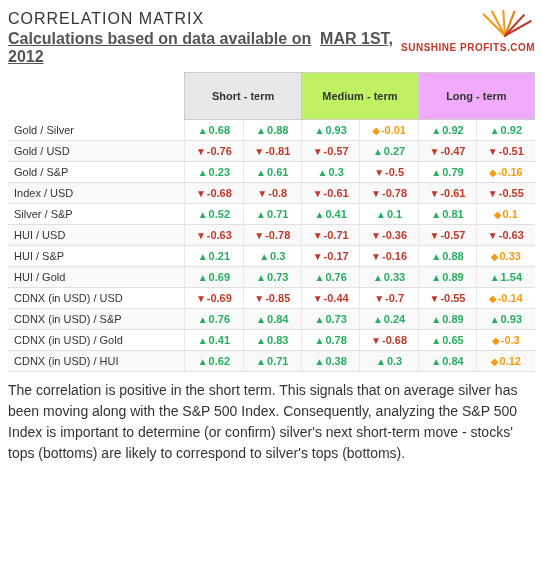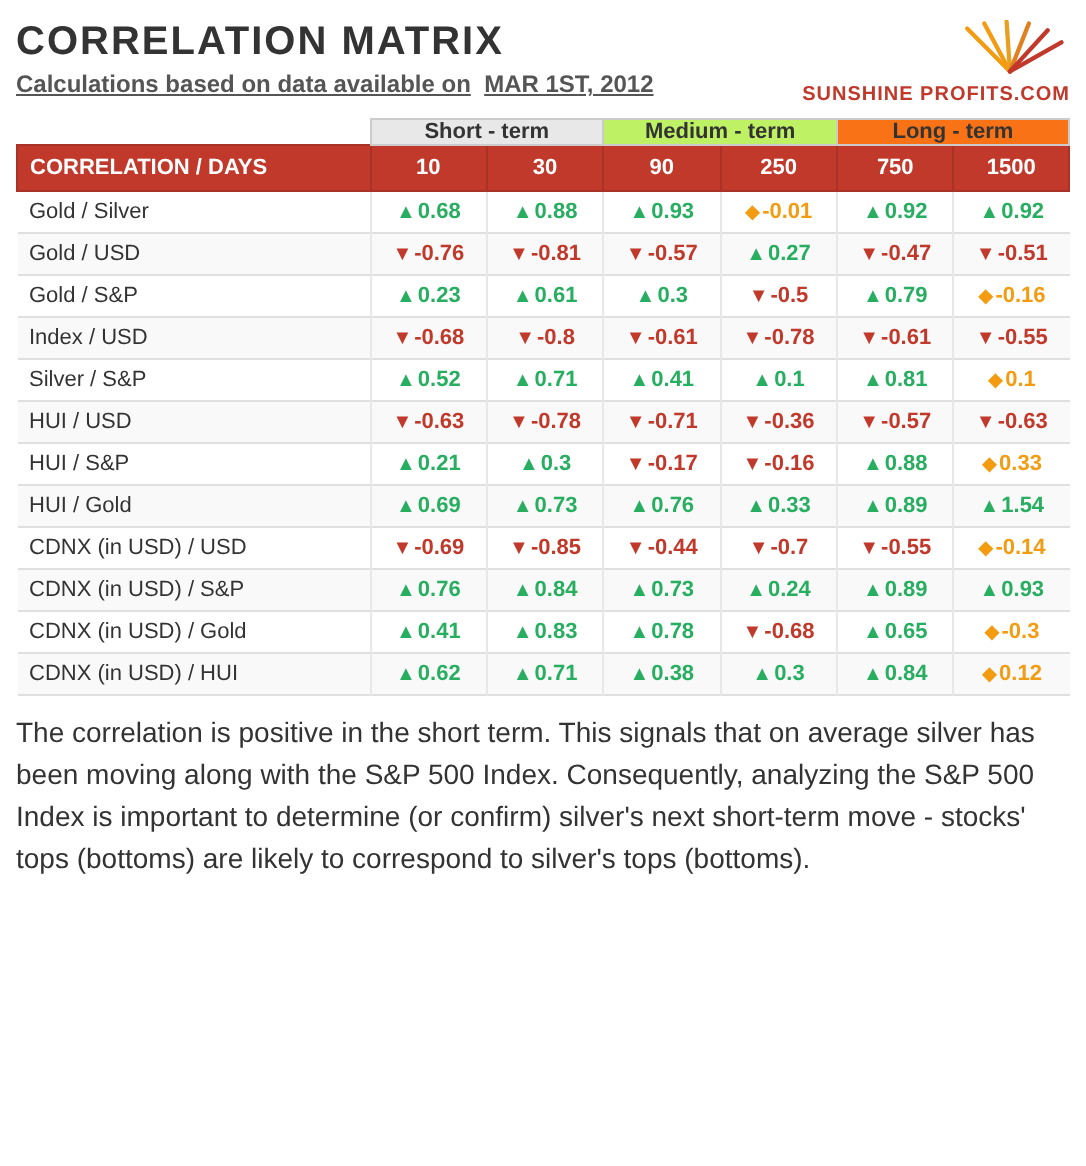--- a/index.html
+++ b/index.html
@@ -14,27 +14,27 @@
       padding: 10px 8px 10px 8px;
     }
     .header {
       display: flex;
       justify-content: space-between;
       align-items: flex-start;
       margin-bottom: 6px;
     }
     .header-left {}
     .header-title {
-      font-size: 20px;
-      font-weight: bold;
+      font-size: 16px;
+      font-weight: normal;
       color: #333;
       letter-spacing: 1px;
     }
     .header-subtitle {
-      font-size: 12px;
+      font-size: 16px;
       color: #555;
       margin-top: 2px;
     }
     .header-subtitle span {
       font-weight: bold;
       text-decoration: underline;
     }
     .logo {
       display: flex;
       flex-direction: column;
@@ -95,40 +95,40 @@
     .val-positive { color: #27ae60; font-weight: bold; }
     .val-negative { color: #c0392b; font-weight: bold; }
     .val-neutral { color: #f39c12; font-weight: bold; }
     .footer-text {
       margin-top: 8px;
       font-size: 14px;
       color: #333;
       line-height: 1.5;
     }
     .group-header-row th {
-      padding: 0 2px;
+      padding: 17px 2px;
       font-size: 11px;
       font-weight: bold;
       border: 1px solid #ccc;
       text-align: center;
     }
     .th-empty {
       background: #fff;
       border: none !important;
     }
     .th-short {
       background: #e8e8e8;
       color: #333;
     }
     .th-medium {
       background: #bef264;
       color: #333;
     }
     .th-long {
-      background: #f97316;
+      background: #f0abfc;
       color: #333;
     }
     .subheader-row th {
       background: #c0392b;
       color: #fff;
       font-weight: bold;
       padding: 5px 2px;
       border: 1px solid #a93226;
       font-size: 11px;
       text-align: center;
@@ -179,29 +179,20 @@
   <table>
     <thead>
 
       <tr class="group-header-row">
         <th class="th-empty"></th>
         <th colspan="2" class="th-short">Short - term</th>
         <th colspan="2" class="th-medium">Medium - term</th>
         <th colspan="2" class="th-long">Long - term</th>
       </tr>
 
-      <tr class="subheader-row">
-        <th class="label-col">CORRELATION / DAYS</th>
-        <th>10</th>
-        <th>30</th>
-        <th>90</th>
-        <th>250</th>
-        <th>750</th>
-        <th>1500</th>
-      </tr>
     </thead>
     <tbody id="table-body">
     <tr>
           <td class="label-col">Gold / Silver</td>
           <td>
             <div class="cell-value">
               <span class="arrow-up">▲</span>
               <span class="val-positive">0.68</span>
             </div>
           </td>

